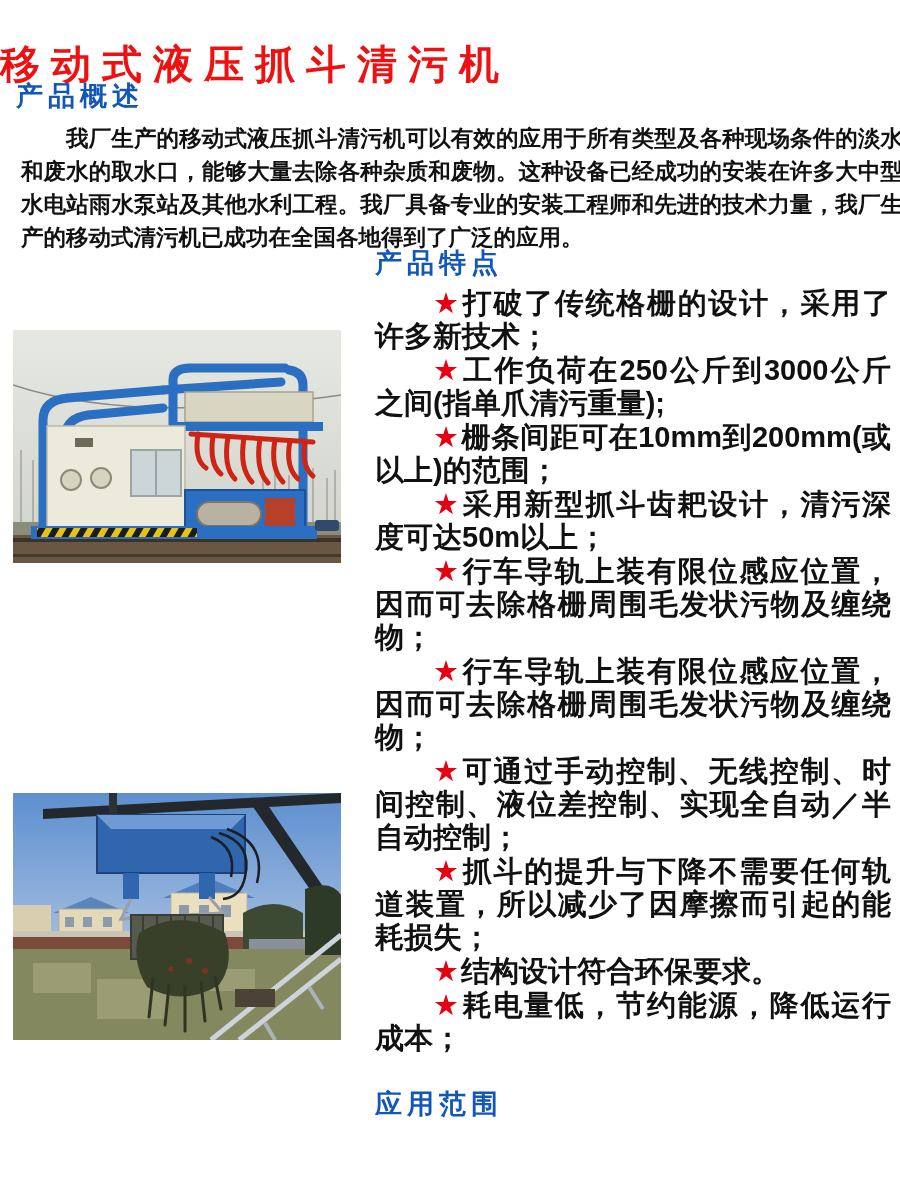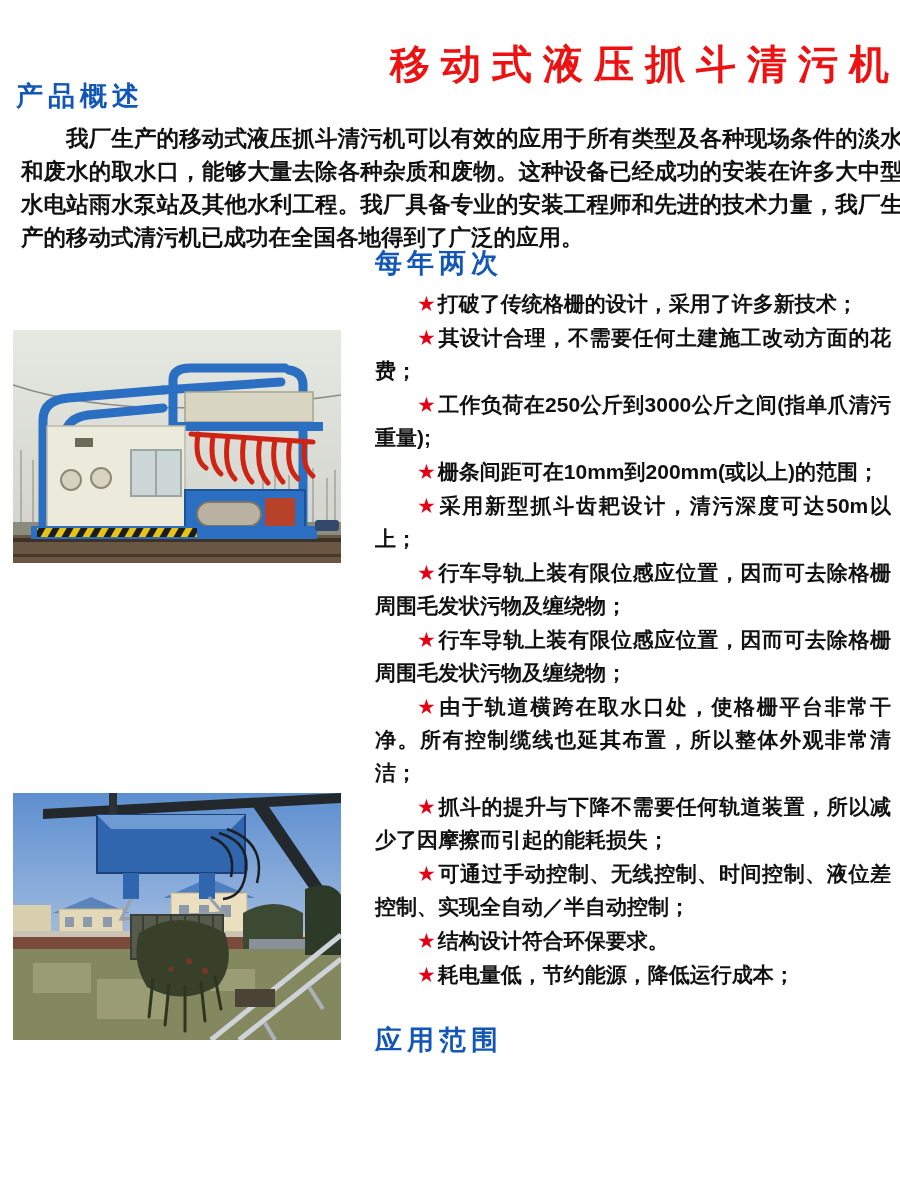--- a/index.html
+++ b/index.html
@@ -3,38 +3,38 @@
 <meta charset="utf-8">
 <style>
   html,body{margin:0;padding:0;}
   body{
     width:900px;height:1178px;position:relative;background:#ffffff;
     font-family:"Liberation Sans","DejaVu Sans",sans-serif;
     color:#111111;overflow:hidden;
   }
   .page{position:absolute;inset:0;}
   .title{
-    position:absolute;top:10px;left:0;width:900px;text-align:right;
+    position:absolute;top:10px;left:0;width:900px;text-align:left;
     font-size:40px;font-weight:bold;letter-spacing:11px;color:#ee1111;
     white-space:nowrap;
   }
   .sec-heading{
     font-size:27px;font-weight:bold;letter-spacing:5px;color:#1257b8;
     margin:0;white-space:nowrap;
   }
   .overview-heading{position:absolute;left:16px;top:78px;}
   .overview-paragraph{
     position:absolute;left:9px;top:110px;width:882px;
     font-size:22.5px;font-weight:bold;line-height:33px;
     text-indent:2em;text-align:justify;margin:12px;
   }
   .right-col{position:absolute;left:375px;top:245px;width:516px;}
   .feature-list,.app-list{
     list-style:none;margin:6px 0 0 0;padding:0;
-    font-size:21px;font-weight:bold;line-height:33px;text-align:justify;
+    font-size:29px;font-weight:bold;line-height:33px;text-align:justify;
   }
   .feature-list li,.app-list li{text-indent:2em;margin:0 0 1px 0;}
   .star{color:#e60014;padding-right:2px;font-style:normal;}
   .app-heading{margin-top:31px;}
   figure{margin:0;padding:0;position:absolute;}
   .photo1{left:13px;top:330px;width:328px;height:233px;}
   .photo2{left:13px;top:793px;width:328px;height:247px;}
   figure svg{display:block;width:100%;height:100%;}
 </style>
 </head>
@@ -211,32 +211,30 @@
       <g stroke="#aab2ba" stroke-width="4">
         <line x1="252" y1="230" x2="262" y2="247"></line>
         <line x1="296" y1="194" x2="310" y2="216"></line>
       </g>
 
       <rect x="222" y="196" width="40" height="18" fill="#4a4336"></rect>
     </svg>
   </figure>
 
   <div class="right-col">
-    <h2 class="sec-heading">每年两次</h2>
+    <h2 class="sec-heading">产品特点</h2>
     <ul class="feature-list">
       <li><span class="star">★</span><span>打破了传统格栅的设计，采用了许多新技术；</span></li>
-      <li><span class="star">★</span><span>其设计合理，不需要任何土建施工改动方面的花费；</span></li>
       <li><span class="star">★</span><span>工作负荷在250公斤到3000公斤之间(指单爪清污重量);</span></li>
       <li><span class="star">★</span><span>栅条间距可在10mm到200mm(或以上)的范围；</span></li>
       <li><span class="star">★</span><span>采用新型抓斗齿耙设计，清污深度可达50m以上；</span></li>
       <li><span class="star">★</span><span>行车导轨上装有限位感应位置，因而可去除格栅周围毛发状污物及缠绕物；</span></li>
       <li><span class="star">★</span><span>行车导轨上装有限位感应位置，因而可去除格栅周围毛发状污物及缠绕物；</span></li>
-      <li><span class="star">★</span><span>由于轨道横跨在取水口处，使格栅平台非常干净。所有控制缆线也延其布置，所以整体外观非常清洁；</span></li>
+      <li><span class="star">★</span><span>可通过手动控制、无线控制、时间控制、液位差控制、实现全自动／半自动控制；</span></li>
       <li><span class="star">★</span><span>抓斗的提升与下降不需要任何轨道装置，所以减少了因摩擦而引起的能耗损失；</span></li>
-      <li><span class="star">★</span><span>可通过手动控制、无线控制、时间控制、液位差控制、实现全自动／半自动控制；</span></li>
       <li><span class="star">★</span><span>结构设计符合环保要求。</span></li>
       <li><span class="star">★</span><span>耗电量低，节约能源，降低运行成本；</span></li>
     </ul>
 
     <h2 class="sec-heading app-heading">应用范围</h2>
 
   </div>
 
 </div>
 

